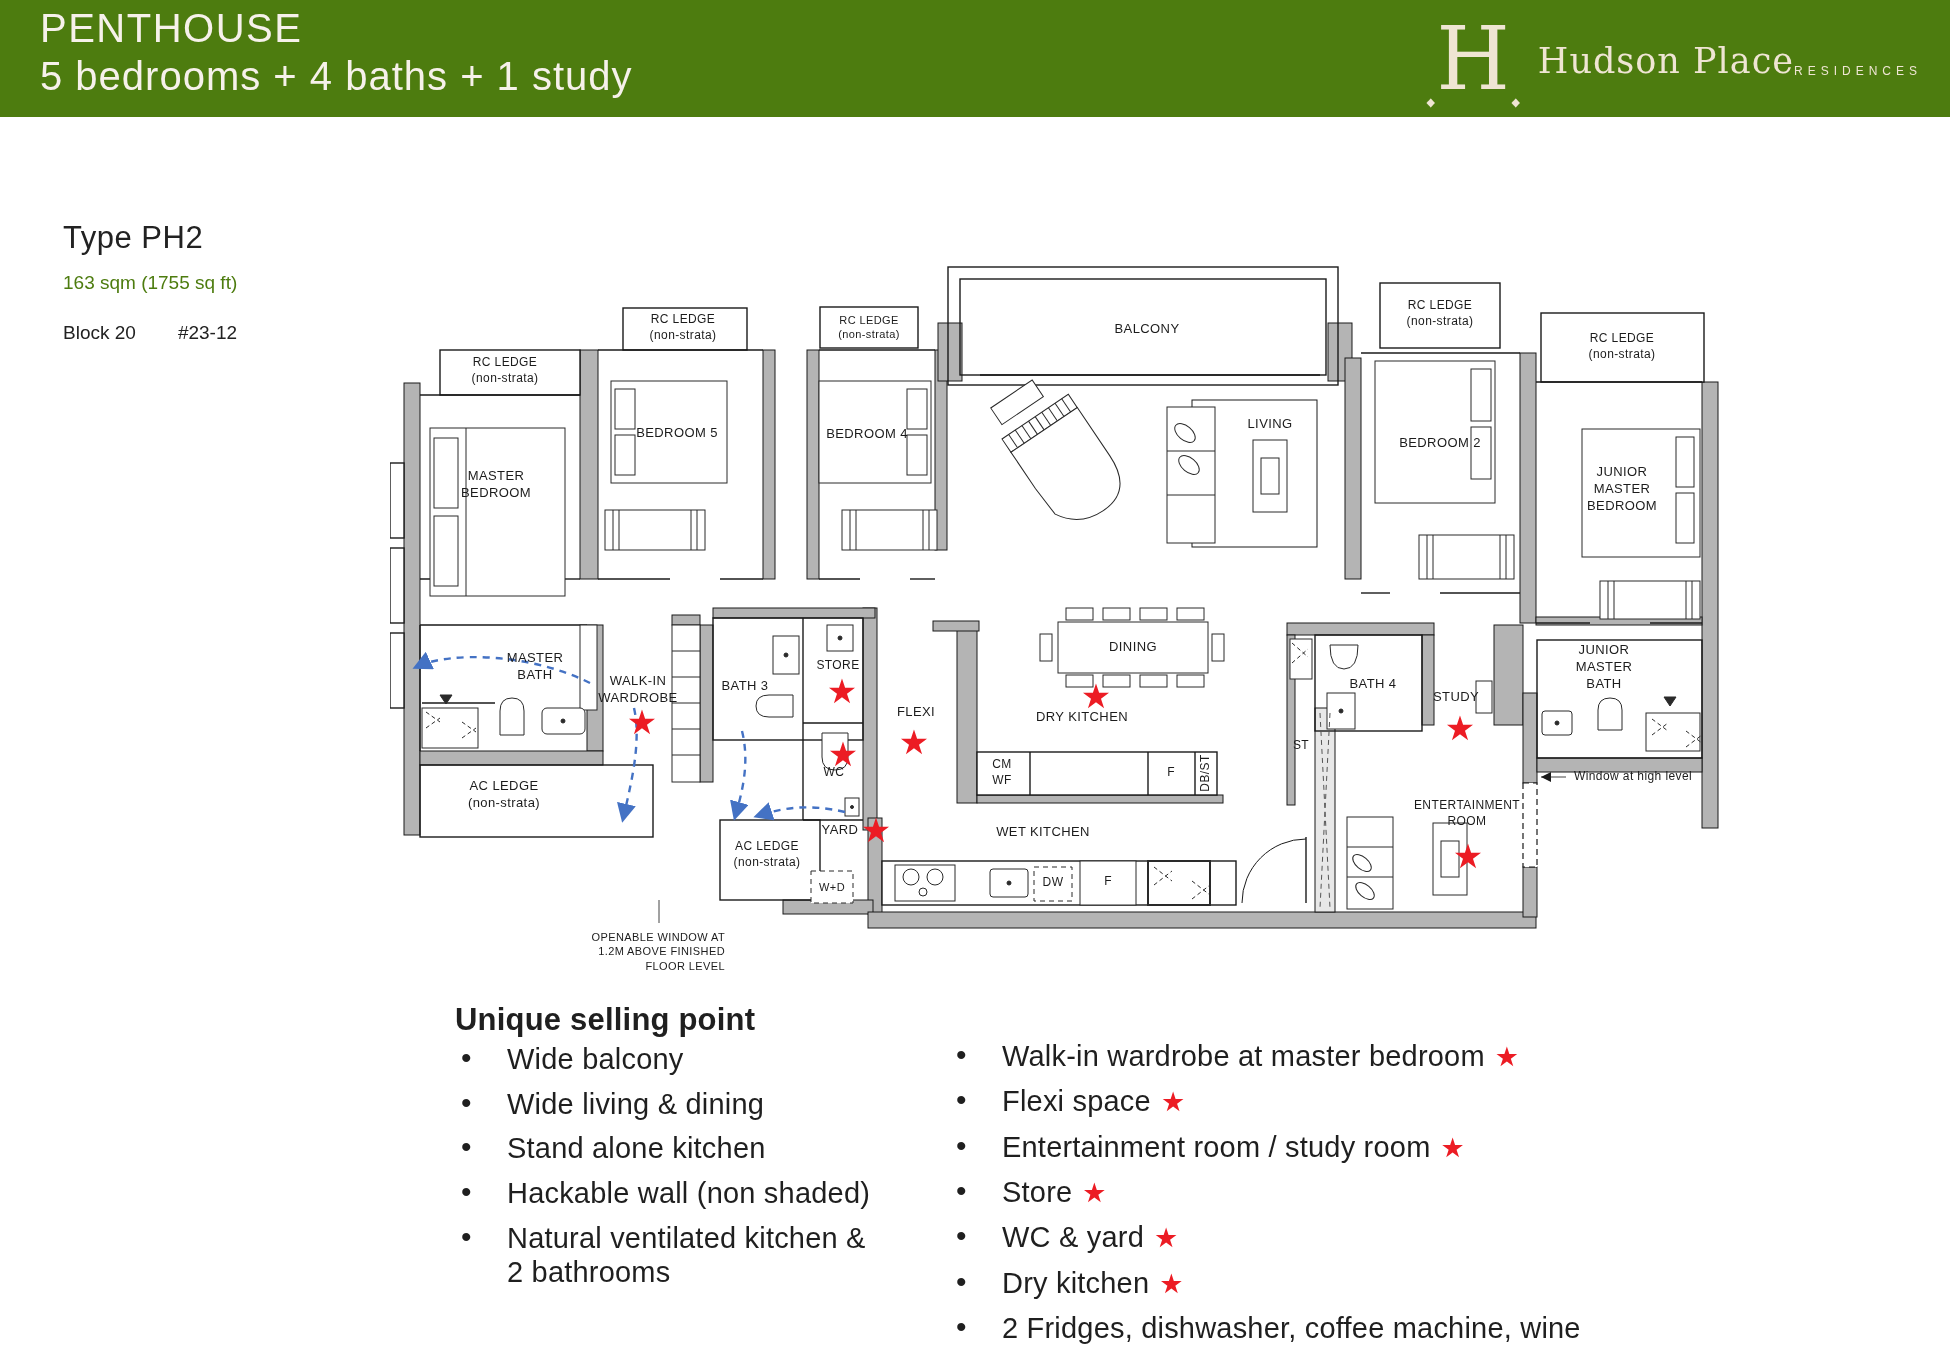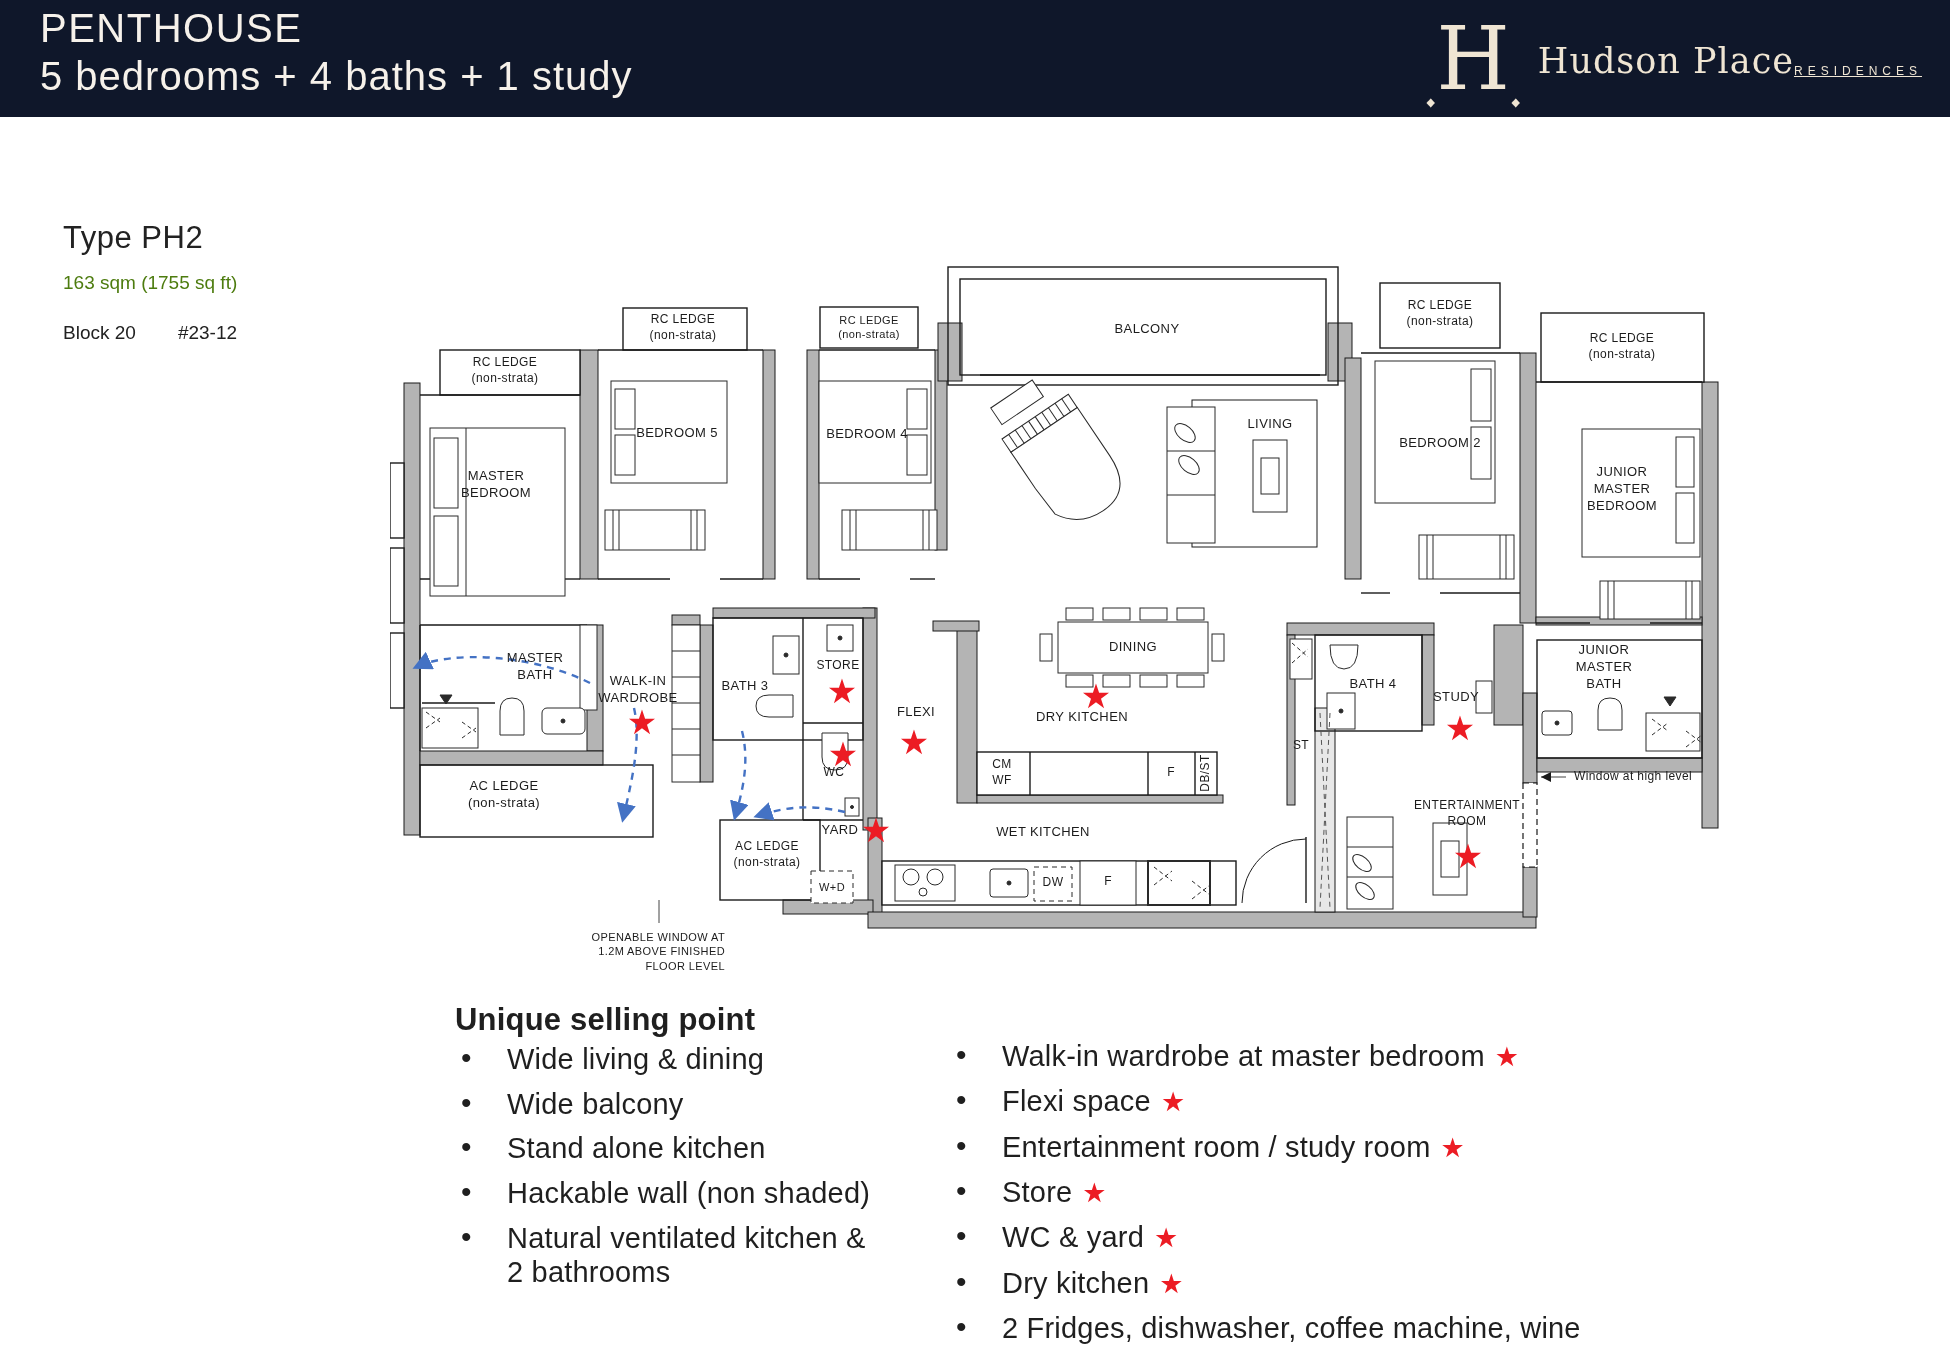--- a/index.html
+++ b/index.html
@@ -3,35 +3,35 @@
 <meta charset="utf-8">
 <style>
   html,body{margin:0;padding:0;}
   body{
     width:1950px;height:1350px;position:relative;overflow:hidden;
     background:#ffffff;font-family:"Liberation Sans",sans-serif;color:#1f1f1f;
   }
   
   .header{
     position:absolute;left:0;top:0;width:1950px;height:117px;
-    background:#0f172a;
+    background:#4d7c0f;
   }
   .header-titles{position:absolute;left:40px;top:5px;color:#F6F1EA;}
   .header-title{font-size:40px;letter-spacing:1.5px;line-height:46px;font-weight:400;}
   .header-sub{font-size:40px;letter-spacing:1px;line-height:50px;font-weight:400;}
   .logo{position:absolute;right:28px;top:6px;height:105px;display:flex;align-items:center;gap:22px;color:#EFE5D3;}
   .logo-h{
     font-family:"DejaVu Serif","Liberation Serif",serif;font-size:84px;line-height:92px;
     font-weight:400;position:relative;padding:0 6px;transform:scaleY(1.05);
   }
   .logo-h .dia{position:absolute;font-size:11px;top:46%;}
   .logo-h .dia.l{left:-4px;} .logo-h .dia.r{right:-4px;}
   .logo-text{display:flex;flex-direction:row;align-items:center;margin-top:4px;}
   .logo-name{font-family:"DejaVu Serif","Liberation Serif",serif;font-size:35px;letter-spacing:1px;}
-  .logo-tag{font-size:12px;letter-spacing:5px;margin-top:20px;text-decoration:underline;}
+  .logo-tag{font-size:12px;letter-spacing:5px;margin-top:20px;}
   
   .unit{position:absolute;left:63px;top:220px;}
   .unit-type{font-size:31px;letter-spacing:.5px;color:#222;}
   .unit-area{font-size:19px;margin-top:16px;color:#4d7c0f;}
   .unit-block{font-size:19px;margin-top:28px;color:#222;}
   .unit-block .no{margin-left:42px;}
   
   .plan{position:absolute;left:390px;top:263px;width:1350px;height:730px;}
   .plan svg{position:absolute;left:0;top:0;}
   .lbl{
@@ -441,22 +441,22 @@
   <span class="pstar" style="left:524px;top:479px">★</span>
   <span class="pstar" style="left:706px;top:433px">★</span>
   <span class="pstar" style="left:1070px;top:465px">★</span>
   <span class="pstar" style="left:486px;top:567px">★</span>
   <span class="pstar" style="left:1078px;top:593px">★</span>
 </div>
 
 <div class="usp-head">Unique selling point</div>
 
 <div class="usp-col l">
+  <div class="usp-item">Wide balcony</div>
   <div class="usp-item">Wide living &amp; dining</div>
-  <div class="usp-item">Wide balcony</div>
   <div class="usp-item">Stand alone kitchen</div>
   <div class="usp-item">Hackable wall (non shaded)</div>
   <div class="usp-item">Natural ventilated kitchen &amp;
 2 bathrooms</div>
 </div>
 
 <div class="usp-col r">
   <div class="usp-item"><span>Walk-in wardrobe at master bedroom</span><span class="usp-star">★</span></div>
   <div class="usp-item"><span>Flexi space</span><span class="usp-star">★</span></div>
   <div class="usp-item"><span>Entertainment room / study room</span><span class="usp-star">★</span></div>

